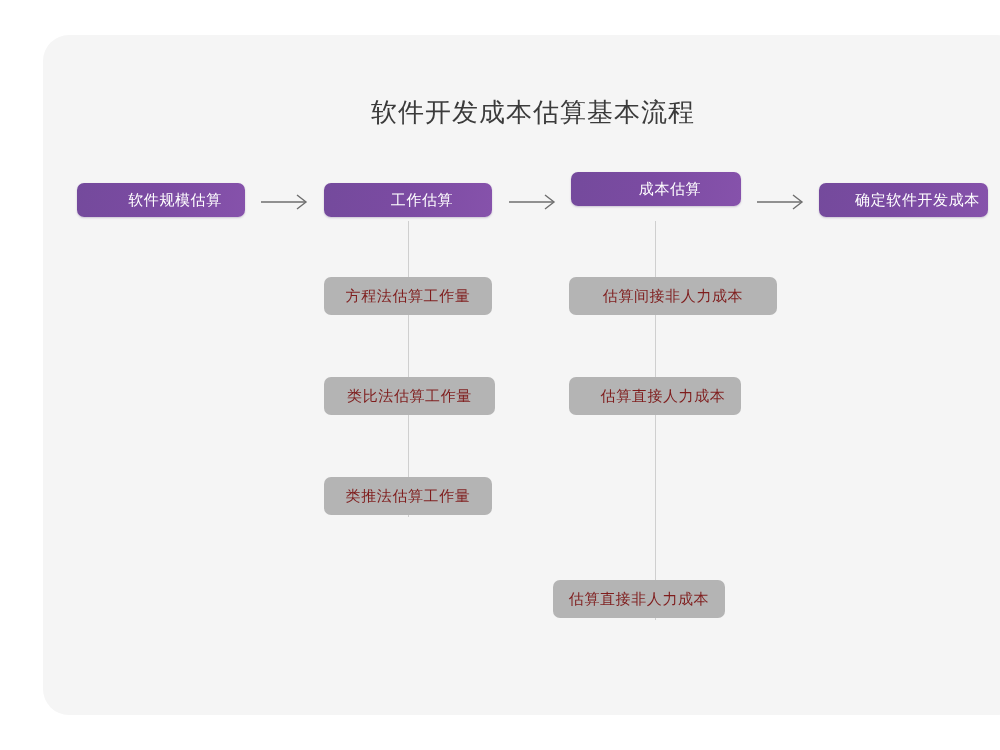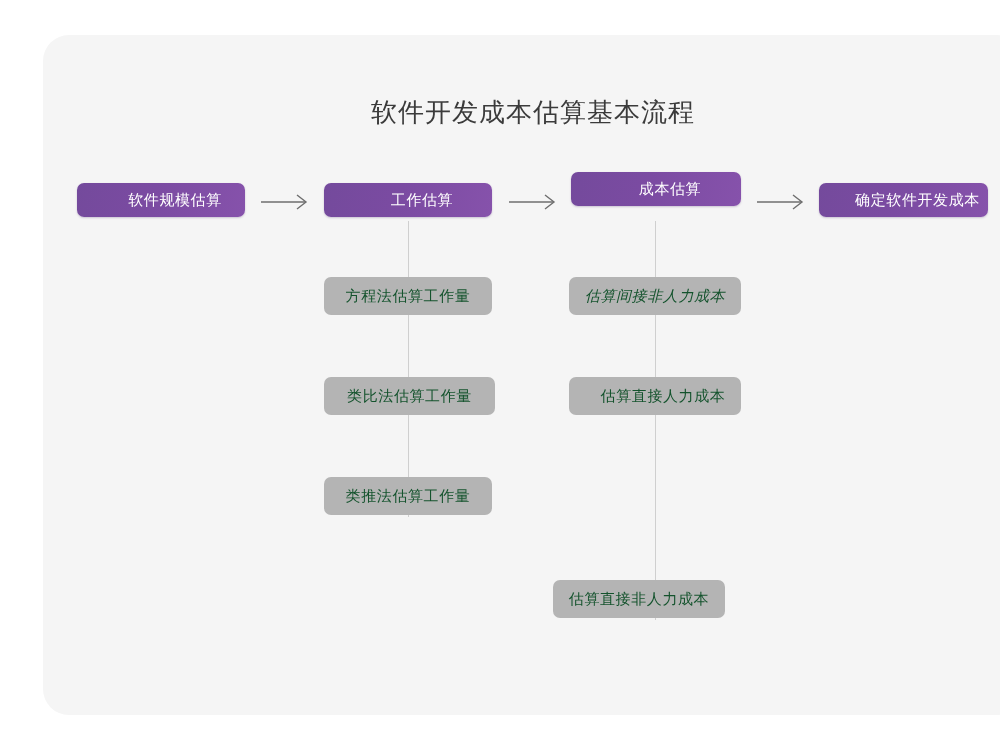--- a/index.html
+++ b/index.html
@@ -74,21 +74,21 @@
   }
   .node.primary {
     background: linear-gradient(100deg, #744a9c 0%, #7b4ba2 46%, #8652ab 100%);
     height: 34px;
     box-shadow: 0 1px 2px rgba(80, 50, 110, 0.25);
     padding-left: 28px;
   }
   .node.secondary {
     background: #b4b4b4;
     height: 38px;
-    color: #14532d;
+    color: #7f1d1d;
   }
 </style>
 </head>
 <body>
 
 <div id="canvas">
 
   <div class="card"></div>
 
   <div class="diagram-title">软件开发成本估算基本流程</div>
@@ -132,21 +132,21 @@
   <div class="node secondary" style="left:291px; top:277px; width:168px;">
     <span>方程法估算工作量</span>
   </div>
   <div class="node secondary" style="left:291px; top:377px; width:171px;">
     <span>类比法估算工作量</span>
   </div>
   <div class="node secondary" style="left:291px; top:477px; width:168px;">
     <span>类推法估算工作量</span>
   </div>
 
-  <div class="node secondary" style="left:536px; top:277px; width:172px;font-style:italic;">
+  <div class="node secondary" style="left:536px; top:277px; width:208px;">
     <span>估算间接非人力成本</span>
   </div>
   <div class="node secondary" style="left:536px; top:377px; width:172px;padding-left:16px;">
     <span>估算直接人力成本</span>
   </div>
   <div class="node secondary" style="left:520px; top:580px; width:172px;">
     <span>估算直接非人力成本</span>
   </div>
 
 </div>

